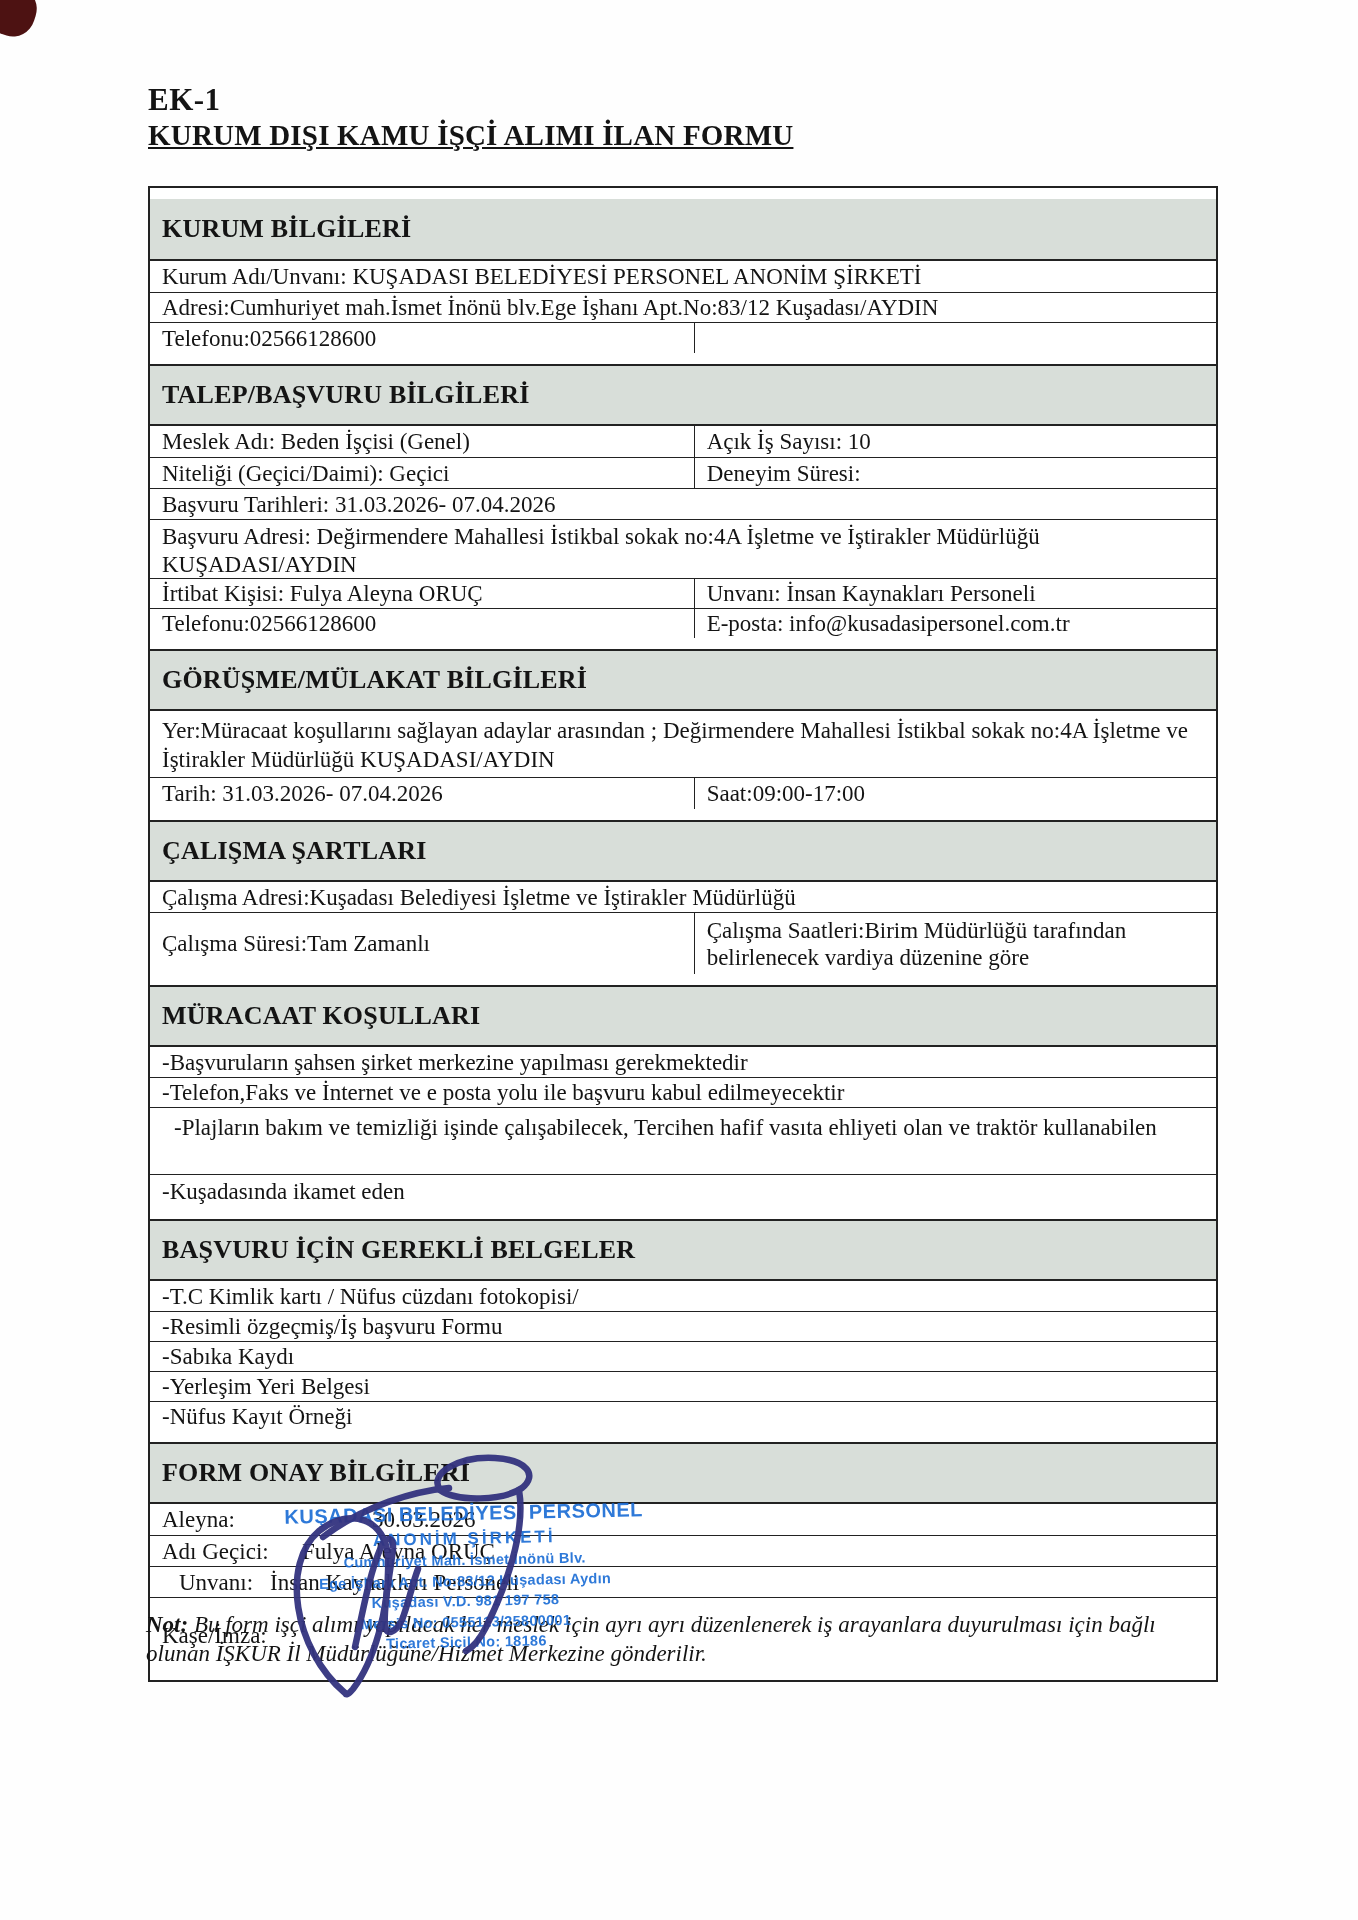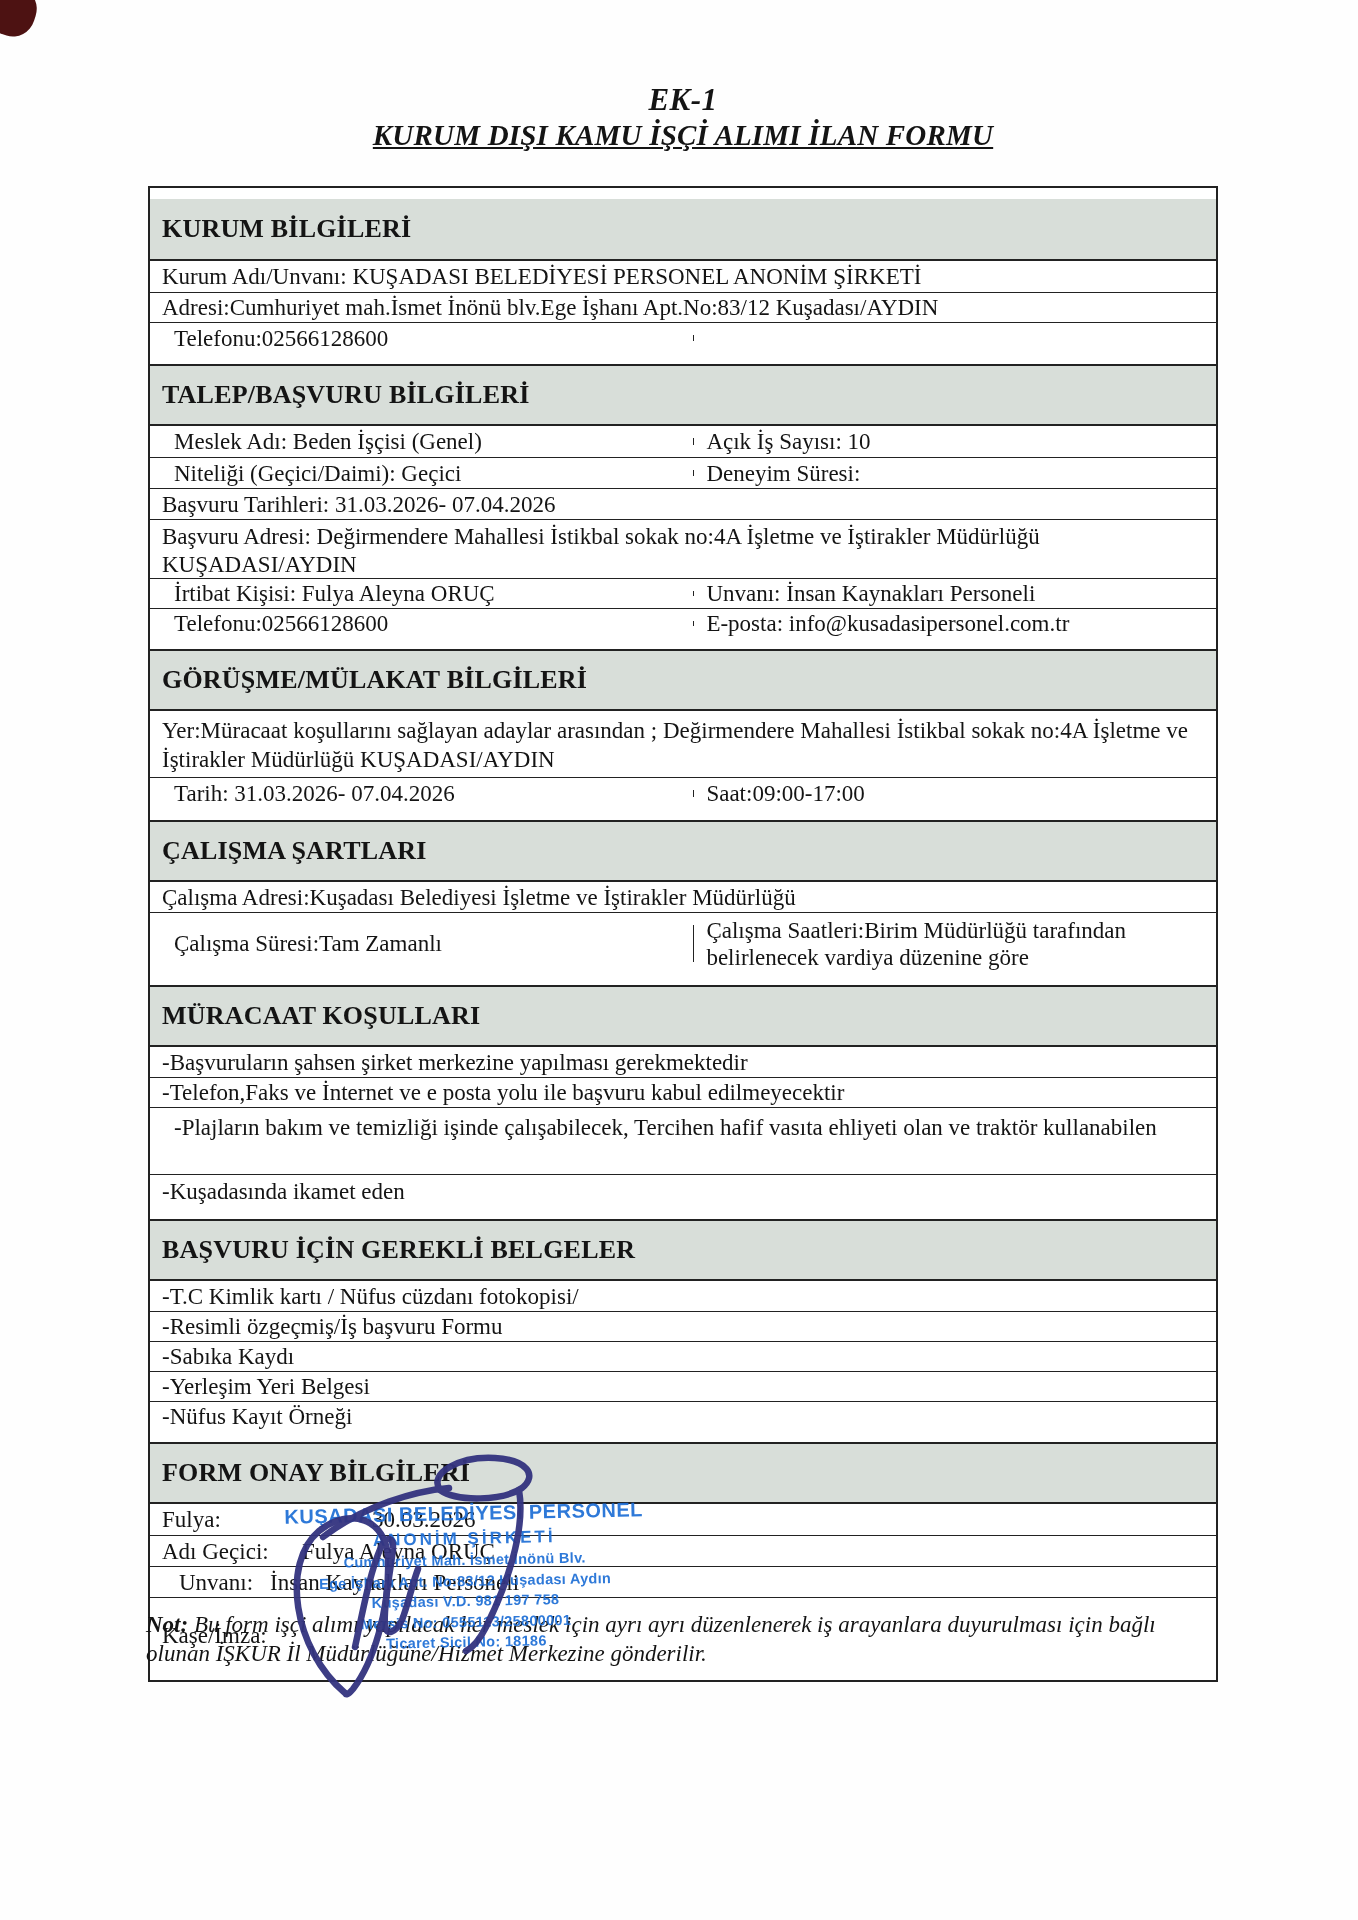--- a/index.html
+++ b/index.html
@@ -1,34 +1,34 @@
 <!DOCTYPE html>
 <html><head>
 <meta charset="utf-8">
 <style>
   html,body{margin:0;padding:0;background:#e9e9e9;}
   .page{position:relative;width:1358px;height:1920px;background:#fefefe;overflow:hidden;
         font-family:"Liberation Serif",serif;color:#141414;}
   .scan-artifact{position:absolute;top:-14px;left:-12px;width:48px;height:50px;
         background:#4d1212;border-radius:45%;transform:rotate(18deg);}
-  .doc-header{position:absolute;top:82px;left:148px;width:1070px;text-align:center;line-height:1.15;font-style:italic;}
+  .doc-header{position:absolute;top:82px;left:148px;width:1070px;text-align:left;line-height:1.15;}
   .doc-title{font-size:31px;font-weight:bold;letter-spacing:.5px;}
   .doc-subtitle{font-size:29px;font-weight:bold;text-decoration:underline;margin-top:1px;letter-spacing:.2px;}
 
   .form-table{position:absolute;top:186px;left:148px;width:1070px;border:2px solid #222;
         box-sizing:border-box;background:#fff;}
   .form-table *{box-sizing:border-box;}
   .band{height:62px;background:#d8ded9;display:flex;align-items:center;padding-left:12px;
         font-weight:bold;font-size:26px;border-top:2px solid #222;border-bottom:2px solid #222;letter-spacing:.2px;margin-top:11px;}
   .form-table > .band:first-child{border-top:none;}
   .row{min-height:30px;display:flex;align-items:center;padding:0 10px 0 12px;font-size:23px;
         border-top:1.5px solid #222;line-height:27px;}
   .band + .row{border-top:none;}
   .row.block{display:block;padding-top:3px;line-height:28px;}
-  .row.split{padding:12px;align-items:stretch;}
+  .row.split{padding:0;align-items:stretch;}
   .split .cl{width:51%;display:flex;align-items:center;padding-left:12px;}
   .split .cr{width:49%;display:flex;align-items:center;padding-left:12px;border-left:1.5px solid #222;line-height:27px;}
   .h30{height:30px}.h31{height:31px}.h32{height:32px}.h34{height:34px}
   .h59{height:59px}.h62{height:62px}.h66{height:66px}.h67{height:67px}.h83{height:83px}
   .lbl-tarih{display:inline-block;width:210px;}
   .lbl-adi{display:inline-block;width:140px;}
   .lbl-unv{display:inline-block;width:108px;text-align:center;}
   .kase{display:block;position:relative;padding-top:24px;}
 
   .stamp{position:absolute;left:228px;top:1503px;width:474px;text-align:center;
@@ -106,21 +106,21 @@
 
     <div class="band">BAŞVURU İÇİN GEREKLİ BELGELER</div>
     <div class="row h30">-T.C Kimlik kartı / Nüfus cüzdanı fotokopisi/</div>
     <div class="row h30">-Resimli özgeçmiş/İş başvuru Formu</div>
     <div class="row h30">-Sabıka Kaydı</div>
     <div class="row h30">-Yerleşim Yeri Belgesi</div>
     <div class="row h30">-Nüfus Kayıt Örneği</div>
 
     <div class="band">FORM ONAY BİLGİLERİ</div>
     <div class="row h31">
-      <span class="lbl-tarih">Fulya:</span>
+      <span class="lbl-tarih">Aleyna:</span>
       <span>30.03.2026</span>
     </div>
     <div class="row h31">
       <span class="lbl-adi">Adı Geçici:</span>
       <span>Fulya Aleyna ORUÇ</span>
     </div>
     <div class="row h31">
       <span class="lbl-unv">Unvanı:</span>
       <span>İnsan Kaynakları Personeli</span>
     </div>

